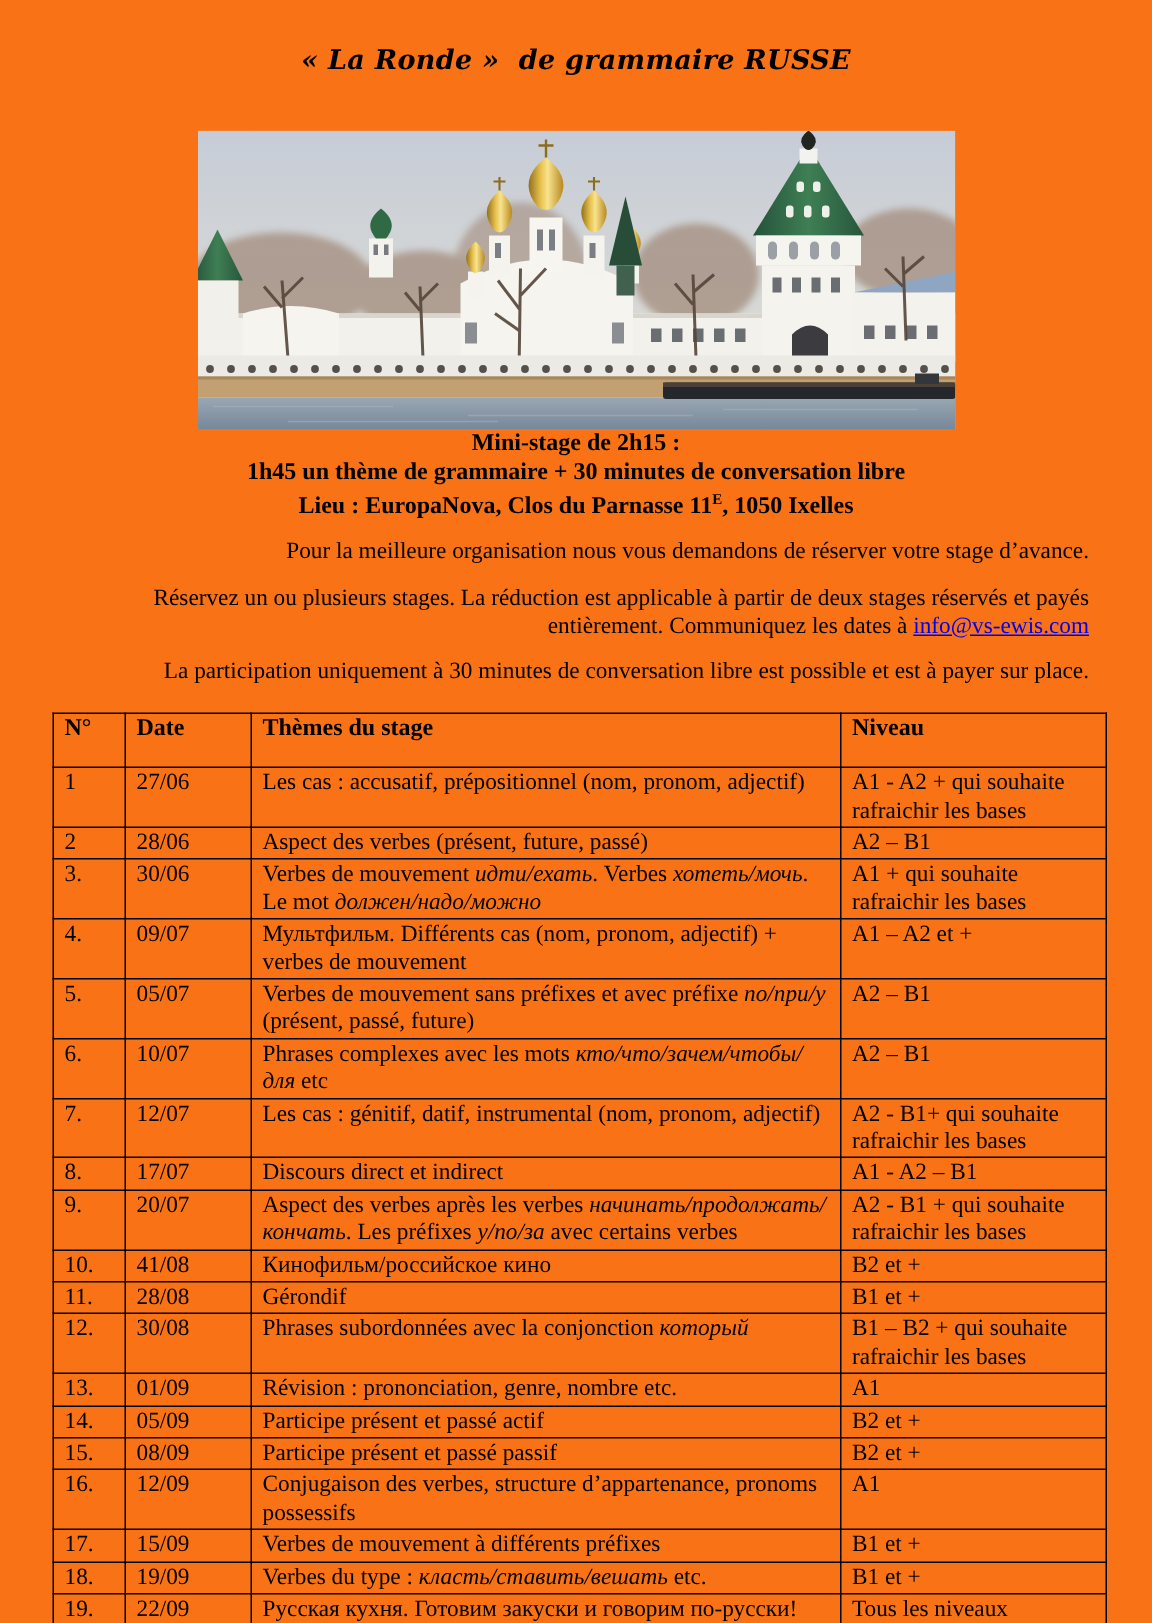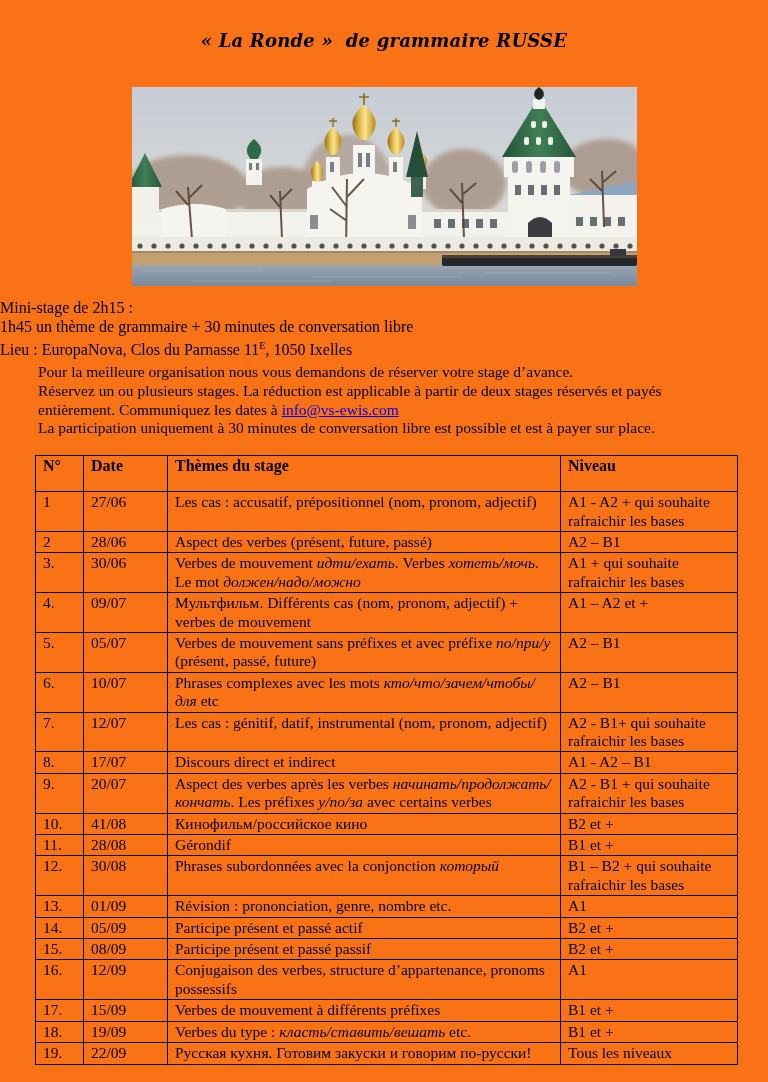--- a/index.html
+++ b/index.html
@@ -23,34 +23,35 @@
     white-space:pre;
   }
   .photo{
     width:505px;
     height:199px;
     margin:36px auto 0 auto;
     overflow:hidden;
   }
   .photo svg{display:block;}
   .center-block{
-    margin-top:12px;
-    font-weight:normal;
+    margin-top:0;
+    text-align:center;
+    font-weight:bold;
     font-size:16px;
     line-height:19px;
   }
   .center-block p{margin:0;}
   .center-block sup{font-size:10px;}
   .paragraph{
     margin:4px 0 0 38px;
     width:700px;
     font-size:15.5px;
     line-height:18.7px;
   }
-  .paragraph p{margin:0;}
+  .paragraph p{margin:12px;text-align:right;}
   .paragraph a{color:#0000EE;text-decoration:underline;}
   table.schedule{
     border-collapse:collapse;
     margin:17px 0 0 35px;
     width:702px;
     table-layout:fixed;
     font-size:15.5px;
   }
   table.schedule th, table.schedule td{
     border:1px solid #000;

